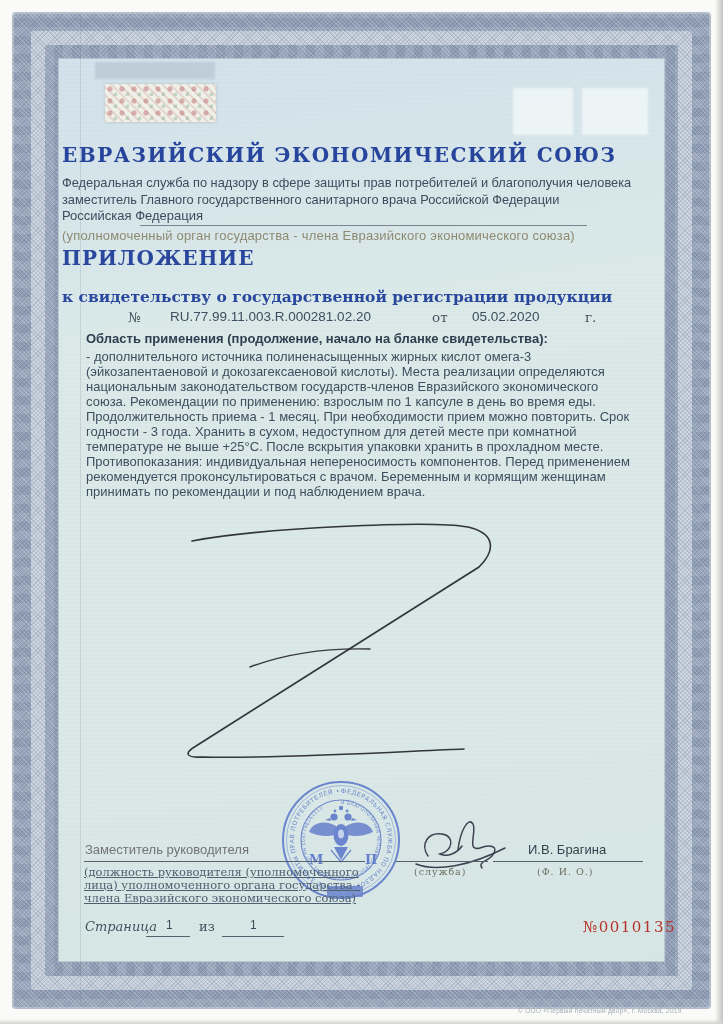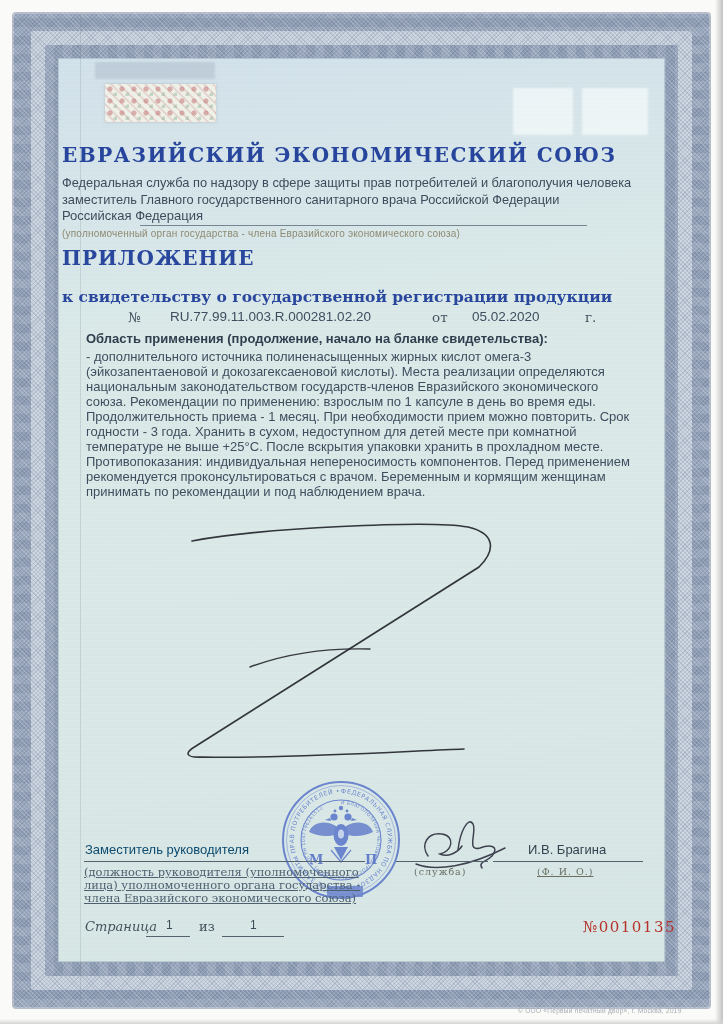--- a/index.html
+++ b/index.html
@@ -47,28 +47,28 @@
   .whitebox{background:rgba(250,253,253,.62);filter:blur(1px);}
   .wb1{left:513px;top:88px;width:60px;height:47px;}
   .wb2{left:582px;top:88px;width:66px;height:47px;}
   
   .center{left:62px;width:600px;text-align:left;}
   .union{top:143px;font-family:"DejaVu Serif","Liberation Serif",serif;font-weight:bold;font-size:20px;letter-spacing:1.5px;color:#27459c;}
   .hline1{top:175px;font-size:12.8px;color:#3d4c5c;}
   .hline2{top:192px;font-size:12.8px;color:#3d4c5c;}
   .hline3{top:208px;font-size:13px;color:#3d4c5c;}
   .rule-rf{left:140px;top:225px;width:447px;height:1px;background:#76858f;}
-  .hcaption{top:228px;font-size:10px;color:#8e8a72;letter-spacing:.2px;}
+  .hcaption{top:228px;font-size:13px;color:#8e8a72;letter-spacing:.2px;}
   .doc-title{top:246px;font-family:"DejaVu Serif","Liberation Serif",serif;font-weight:bold;font-size:20px;letter-spacing:1px;color:#2a479e;}
   .doc-subtitle{top:287px;font-family:"DejaVu Serif","Liberation Serif",serif;font-weight:bold;font-size:15.5px;color:#2a479e;}
   .numrow{font-size:13.5px;color:#3f4e5f;top:309px;}
   .serifsm{font-family:"DejaVu Serif","Liberation Serif",serif;color:#44525f;}
   .body-head{left:86px;top:331px;width:552px;font-size:13px;font-weight:bold;color:#2f3e4e;}
   .body-par{left:86px;top:349px;width:552px;font-size:13px;line-height:15px;color:#3f4e5f;}
-  .sig-pos{left:85px;top:842px;font-size:13px;color:#0c4a6e;}
+  .sig-pos{left:85px;top:842px;font-size:13px;color:#737373;}
   .line{background:#55616d;height:1px;}
   .sig-cap{font-family:"DejaVu Serif","Liberation Serif",serif;font-size:11.5px;line-height:13px;color:#4e6070;text-decoration:underline;}
   .small-cap{font-family:"DejaVu Serif","Liberation Serif",serif;font-size:9.5px;color:#6a6f62;letter-spacing:1px;}
   .sig-name{left:528px;top:842px;font-size:13px;color:#33424f;}
   .pg{font-family:"DejaVu Serif","Liberation Serif",serif;font-size:13px;color:#44525f;}
   .pgnum{font-size:12px;color:#3a4a58;}
   .serial{left:583px;top:918px;font-family:"DejaVu Serif","Liberation Serif",serif;font-size:15px;letter-spacing:1.5px;color:#b5332a;}
   .imprint{left:518px;top:1007px;font-size:6.5px;color:#a7acb3;filter:blur(.3px);letter-spacing:.3px;}
   svg{position:absolute;overflow:visible;}
   .stamp-svg{filter:blur(.25px);}
@@ -158,21 +158,21 @@
   </g>
 </svg>
 
 <div class="abs sig-pos">Заместитель  руководителя</div>
 <div class="abs line" style="left:84px;top:861px;width:281px;"></div>
 <div class="abs sig-cap" style="left:84px;top:866px;width:282px;">(должность руководителя (уполномоченного лица) уполномоченного органа государства - члена Евразийского экономического союза)</div>
 <div class="abs line" style="left:396px;top:861px;width:92px;"></div>
 <div class="abs small-cap" style="left:414px;top:866px;">(служба)</div>
 <div class="abs sig-name">И.В. Брагина</div>
 <div class="abs line" style="left:493px;top:861px;width:150px;"></div>
-<div class="abs small-cap" style="left:537px;top:866px;text-decoration:underline;">(Ф. И. О.)</div>
+<div class="abs small-cap" style="left:537px;top:866px;">(Ф. И. О.)</div>
 
 <div class="abs pg" style="left:85px;top:919px;font-style:italic;">Страница</div>
 <div class="abs pgnum" style="left:166px;top:918px;">1</div>
 <div class="abs line" style="left:146px;top:936px;width:44px;"></div>
 <div class="abs pg" style="left:199px;top:919px;">из</div>
 <div class="abs pgnum" style="left:250px;top:918px;">1</div>
 <div class="abs line" style="left:222px;top:936px;width:62px;"></div>
 <div class="abs serial">№0010135</div>
 <div class="abs imprint">© ООО «Первый печатный двор», г. Москва, 2019</div>
 

